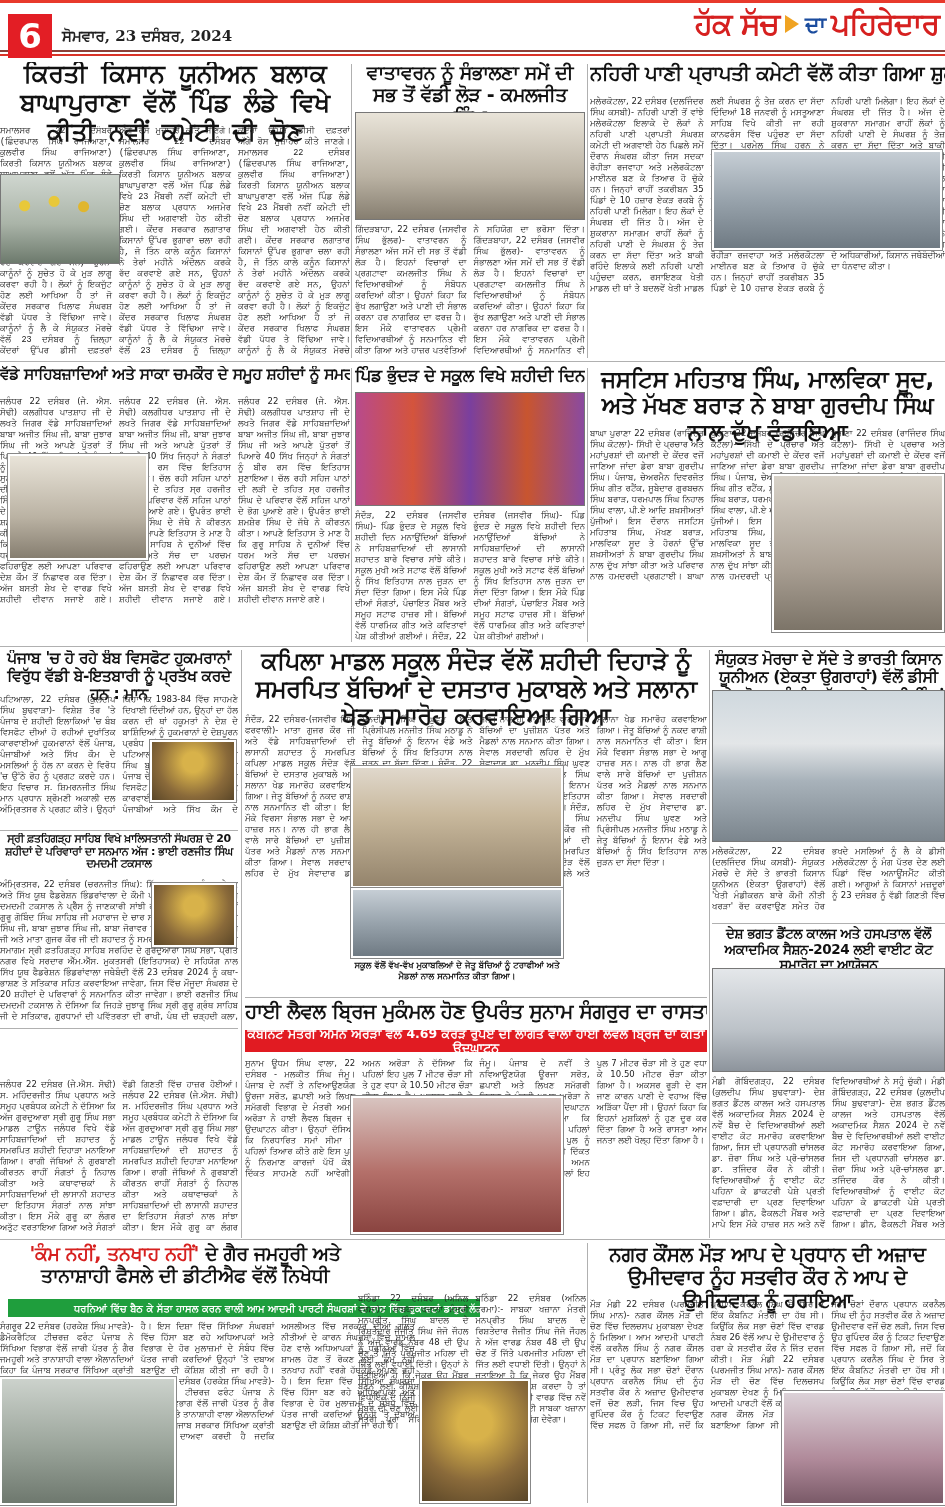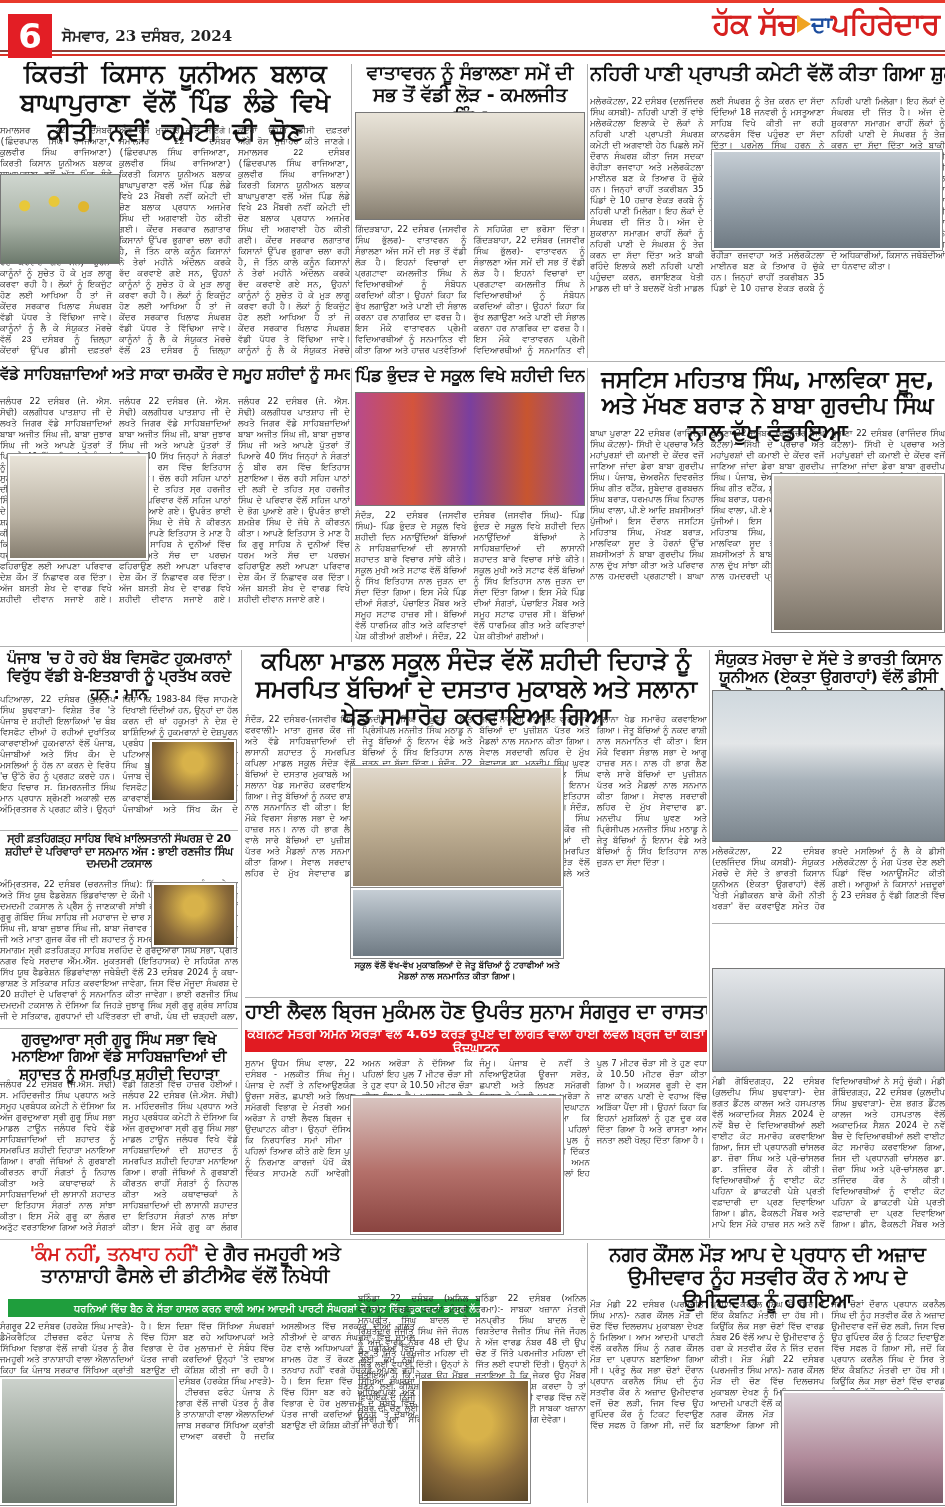--- a/index.html
+++ b/index.html
@@ -4,21 +4,21 @@
 <style>
   html,body{margin:0;padding:0;background:#e8e8e8;}
   #canvas{position:relative;width:945px;height:1507px;background:#ffffff;overflow:hidden;
           font-family:"DejaVu Sans",sans-serif;color:#1a1a1a;}
   
   .topline{position:absolute;left:0;top:0;width:945px;height:3px;background:#e8392b;}
   .pagebox{position:absolute;left:8px;top:14px;width:44px;height:44px;background:#e31e25;
            color:#fff;font-size:34px;font-weight:bold;display:flex;align-items:center;justify-content:center;z-index:5;}
   .date{position:absolute;left:62px;top:27px;font-family:"DejaVu Serif",serif;font-size:15px;font-weight:bold;color:#222;}
   .masthead{position:absolute;right:6px;top:6px;font-size:30px;font-weight:bold;color:#d6201f;
-            display:flex;align-items:center;letter-spacing:-1px;}
+            display:flex;align-items:center;gap:6px;letter-spacing:-1px;}
   .masthead .mid{color:#1b4c9e;font-size:22px;}
   .flag{width:0;height:0;border-left:14px solid #f0a322;border-top:9px solid transparent;
         border-bottom:9px solid transparent;display:inline-block;}
   .hr1{position:absolute;left:0;top:50px;width:945px;height:2px;background:#8a4038;}
   .hr2{position:absolute;left:0;top:54px;width:945px;height:2px;background:#d93327;}
   
   .art{position:absolute;overflow:hidden;}
   .hl{font-weight:bold;color:#111;letter-spacing:-0.4px;line-height:1.15;margin:0;}
   .hl.center{text-align:center;}
   .hl.nowrap{white-space:nowrap;overflow:hidden;}
@@ -122,41 +122,41 @@
 
   <div class="art" style="left:0;top:833px;width:238px;height:194px;">
     <h2 class="hl center" style="font-size:11px;">ਸ੍ਰੀ ਫ਼ਤਹਿਗੜ੍ਹ ਸਾਹਿਬ ਵਿਖੇ ਖ਼ਾਲਿਸਤਾਨੀ ਸੰਘਰਸ਼ ਦੇ 20 ਸ਼ਹੀਦਾਂ ਦੇ ਪਰਿਵਾਰਾਂ ਦਾ ਸਨਮਾਨ ਅੱਜ : ਭਾਈ ਰਣਜੀਤ ਸਿੰਘ ਦਮਦਮੀ ਟਕਸਾਲ</h2>
     <div class="body c1" style="left:0;top:46px;width:238px;height:146px;">ਅੰਮ੍ਰਿਤਸਰ, 22 ਦਸੰਬਰ (ਚਰਨਜੀਤ ਸਿੰਘ): ਸਿੱਖ ਪ੍ਰਚਾਰਕ, ਪੰਥਕ ਲੇਖਕ ਅਤੇ ਸਿੱਖ ਯੂਥ ਫੈਡਰੇਸ਼ਨ ਭਿੰਡਰਾਂਵਾਲਾ ਦੇ ਕੌਮੀ ਪ੍ਰਧਾਨ ਭਾਈ ਰਣਜੀਤ ਸਿੰਘ ਦਮਦਮੀ ਟਕਸਾਲ ਨੇ ਪ੍ਰੈੱਸ ਨੂੰ ਜਾਣਕਾਰੀ ਸਾਂਝੀ ਕਰਦਿਆਂ ਦੱਸਿਆ ਕਿ ਦਸਵੇਂ ਗੁਰੂ ਗੋਬਿੰਦ ਸਿੰਘ ਸਾਹਿਬ ਜੀ ਮਹਾਰਾਜ ਦੇ ਚਾਰ ਸਾਹਿਬਜ਼ਾਦਿਆਂ ਬਾਬਾ ਅਜੀਤ ਸਿੰਘ ਜੀ, ਬਾਬਾ ਜੁਝਾਰ ਸਿੰਘ ਜੀ, ਬਾਬਾ ਜੋਰਾਵਰ ਸਿੰਘ ਜੀ, ਬਾਬਾ ਫ਼ਤਹਿ ਸਿੰਘ ਜੀ ਅਤੇ ਮਾਤਾ ਗੁਜਰ ਕੌਰ ਜੀ ਦੀ ਸ਼ਹਾਦਤ ਨੂੰ ਸਮਰਪਿਤ ਮਹਾਨ ਸਲਾਨਾ ਸ਼ਹੀਦੀ ਸਮਾਗਮ ਸ੍ਰੀ ਫ਼ਤਹਿਗੜ੍ਹ ਸਾਹਿਬ ਸਰਹਿੰਦ ਦੇ ਗੁਰਦੁਆਰਾ ਸਿੰਘ ਸਭਾ, ਪ੍ਰੀਤ ਨਗਰ ਵਿਖੇ ਸਰਦਾਰ ਐੱਮ.ਐੱਸ. ਮੁਕਤਸਰੀ (ਇਤਿਹਾਸਕ) ਦੇ ਸਹਿਯੋਗ ਨਾਲ ਸਿੱਖ ਯੂਥ ਫੈਡਰੇਸ਼ਨ ਭਿੰਡਰਾਂਵਾਲਾ ਜਥੇਬੰਦੀ ਵੱਲੋਂ 23 ਦਸੰਬਰ 2024 ਨੂੰ ਕਥਾ-ਭਾਸ਼ਣ ਤੇ ਸਤਿਕਾਰ ਸਹਿਤ ਕਰਵਾਇਆ ਜਾਵੇਗਾ, ਜਿਸ ਵਿੱਚ ਮੌਜੂਦਾ ਸੰਘਰਸ਼ ਦੇ 20 ਸ਼ਹੀਦਾਂ ਦੇ ਪਰਿਵਾਰਾਂ ਨੂੰ ਸਨਮਾਨਿਤ ਕੀਤਾ ਜਾਵੇਗਾ। ਭਾਈ ਰਣਜੀਤ ਸਿੰਘ ਦਮਦਮੀ ਟਕਸਾਲ ਨੇ ਦੱਸਿਆ ਕਿ ਜਿਹੜੇ ਜੁਝਾਰੂ ਸਿੰਘ ਸ੍ਰੀ ਗੁਰੂ ਗ੍ਰੰਥ ਸਾਹਿਬ ਜੀ ਦੇ ਸਤਿਕਾਰ, ਗੁਰਧਾਮਾਂ ਦੀ ਪਵਿੱਤਰਤਾ ਦੀ ਰਾਖੀ, ਪੰਥ ਦੀ ਚੜ੍ਹਦੀ ਕਲਾ, ਬਾਣੀ-ਬਾਣੇ ਦੀ ਸਲਾਮਤੀ ਅਤੇ ਕੌਮੀ ਘਰ ਖਾਲਿਸਤਾਨ ਦੀ ਅਜ਼ਾਦੀ ਲਈ ਆਪਾ ਵਾਰ ਗਏ ਉਹਨਾਂ ਦੇ ਵਾਰਸਾਂ-ਪਰਿਵਾਰਾਂ ਦੀ ਸਾਰ ਲੈਣੀ ਸਾਡਾ ਕੌਮੀ ਫਰਜ਼ ਹੈ। ਉਹਨਾਂ ਕਿਹਾ ਕਿ ਸ਼ਹੀਦਾਂ ਦੇ ਪਾਏ ਪੂਰਨਿਆਂ ਅਤੇ ਨਿਸ਼ਾਨੇ ਉੱਤੇ ਦ੍ਰਿੜਤਾ ਨਾਲ ਪਹਿਰਾ ਦੇਣਾ ਸ਼ਹੀਦਾਂ ਨੂੰ ਸੱਚੀ ਸ਼ਰਧਾਂਜਲੀ ਹੈ।</div>
     <div class="ph ph-portrait" style="left:152px;top:50px;width:84px;height:64px;border:2px solid #fff;outline:1px solid #888;"></div>
   </div>
 
   <div class="hrule" style="left:0;top:1028px;width:238px;"></div>
 
   <div class="art" style="left:0;top:1031px;width:238px;height:206px;">
-    <h2 class="hl center" style="font-size:15px;">ਗੁਰਦੁਆਰਾ ਸ੍ਰੀ ਗੁਰੂ ਸਿੰਘ ਸਭਾ ਵਿਖੇ ਮਨਾਇਆ ਗਿਆ ਵੱਡੇ ਸਾਹਿਬਜ਼ਾਦਿਆਂ ਦੀ ਸ਼ਹਾਦਤ ਨੂੰ ਸਮਰਪਿਤ ਸ਼ਹੀਦੀ ਦਿਹਾੜਾ</h2>
     <div class="body c2" style="left:0;top:48px;width:238px;height:154px;">ਜਲੰਧਰ 22 ਦਸੰਬਰ (ਜੇ.ਐਸ. ਸੋਢੀ) ਸ. ਮਹਿੰਦਰਜੀਤ ਸਿੰਘ ਪ੍ਰਧਾਨ ਅਤੇ ਸਮੂਹ ਪ੍ਰਬੰਧਕ ਕਮੇਟੀ ਨੇ ਦੱਸਿਆ ਕਿ ਅੱਜ ਗੁਰਦੁਆਰਾ ਸ੍ਰੀ ਗੁਰੂ ਸਿੰਘ ਸਭਾ ਮਾਡਲ ਟਾਊਨ ਜਲੰਧਰ ਵਿਖੇ ਵੱਡੇ ਸਾਹਿਬਜ਼ਾਦਿਆਂ ਦੀ ਸ਼ਹਾਦਤ ਨੂੰ ਸਮਰਪਿਤ ਸ਼ਹੀਦੀ ਦਿਹਾੜਾ ਮਨਾਇਆ ਗਿਆ। ਰਾਗੀ ਜੱਥਿਆਂ ਨੇ ਗੁਰਬਾਣੀ ਕੀਰਤਨ ਰਾਹੀਂ ਸੰਗਤਾਂ ਨੂੰ ਨਿਹਾਲ ਕੀਤਾ ਅਤੇ ਕਥਾਵਾਚਕਾਂ ਨੇ ਸਾਹਿਬਜ਼ਾਦਿਆਂ ਦੀ ਲਾਸਾਨੀ ਸ਼ਹਾਦਤ ਦਾ ਇਤਿਹਾਸ ਸੰਗਤਾਂ ਨਾਲ ਸਾਂਝਾ ਕੀਤਾ। ਇਸ ਮੌਕੇ ਗੁਰੂ ਕਾ ਲੰਗਰ ਅਤੁੱਟ ਵਰਤਾਇਆ ਗਿਆ ਅਤੇ ਸੰਗਤਾਂ ਵੱਡੀ ਗਿਣਤੀ ਵਿੱਚ ਹਾਜ਼ਰ ਹੋਈਆਂ। ਜਲੰਧਰ 22 ਦਸੰਬਰ (ਜੇ.ਐਸ. ਸੋਢੀ) ਸ. ਮਹਿੰਦਰਜੀਤ ਸਿੰਘ ਪ੍ਰਧਾਨ ਅਤੇ ਸਮੂਹ ਪ੍ਰਬੰਧਕ ਕਮੇਟੀ ਨੇ ਦੱਸਿਆ ਕਿ ਅੱਜ ਗੁਰਦੁਆਰਾ ਸ੍ਰੀ ਗੁਰੂ ਸਿੰਘ ਸਭਾ ਮਾਡਲ ਟਾਊਨ ਜਲੰਧਰ ਵਿਖੇ ਵੱਡੇ ਸਾਹਿਬਜ਼ਾਦਿਆਂ ਦੀ ਸ਼ਹਾਦਤ ਨੂੰ ਸਮਰਪਿਤ ਸ਼ਹੀਦੀ ਦਿਹਾੜਾ ਮਨਾਇਆ ਗਿਆ। ਰਾਗੀ ਜੱਥਿਆਂ ਨੇ ਗੁਰਬਾਣੀ ਕੀਰਤਨ ਰਾਹੀਂ ਸੰਗਤਾਂ ਨੂੰ ਨਿਹਾਲ ਕੀਤਾ ਅਤੇ ਕਥਾਵਾਚਕਾਂ ਨੇ ਸਾਹਿਬਜ਼ਾਦਿਆਂ ਦੀ ਲਾਸਾਨੀ ਸ਼ਹਾਦਤ ਦਾ ਇਤਿਹਾਸ ਸੰਗਤਾਂ ਨਾਲ ਸਾਂਝਾ ਕੀਤਾ। ਇਸ ਮੌਕੇ ਗੁਰੂ ਕਾ ਲੰਗਰ ਅਤੁੱਟ ਵਰਤਾਇਆ ਗਿਆ ਅਤੇ ਸੰਗਤਾਂ ਵੱਡੀ ਗਿਣਤੀ ਵਿੱਚ ਹਾਜ਼ਰ ਹੋਈਆਂ।</div>
   </div>
 
   <div class="art" style="left:245px;top:648px;width:462px;height:348px;">
     <h2 class="hl center" style="font-size:24px;">ਕਪਿਲਾ ਮਾਡਲ ਸਕੂਲ ਸੰਦੋੜ ਵੱਲੋਂ ਸ਼ਹੀਦੀ ਦਿਹਾੜੇ ਨੂੰ ਸਮਰਪਿਤ ਬੱਚਿਆਂ ਦੇ ਦਸਤਾਰ ਮੁਕਾਬਲੇ ਅਤੇ ਸਲਾਨਾ ਖੇਡ ਸਮਾਰੋਹ ਕਰਵਾਇਆ ਗਿਆ</h2>
     <div class="body c4" style="left:0;top:66px;width:462px;height:278px;">ਸੰਦੌੜ, 22 ਦਸੰਬਰ-(ਜਸਵੀਰ ਸਿੰਘ ਫਰਵਾਲੀ)- ਮਾਤਾ ਗੁਜਰ ਕੌਰ ਜੀ ਅਤੇ ਵੱਡੇ ਸਾਹਿਬਜ਼ਾਦਿਆਂ ਦੀ ਲਾਸਾਨੀ ਸ਼ਹਾਦਤ ਨੂੰ ਸਮਰਪਿਤ ਕਪਿਲਾ ਮਾਡਲ ਸਕੂਲ ਸੰਦੋੜ ਵੱਲੋਂ ਬੱਚਿਆਂ ਦੇ ਦਸਤਾਰ ਮੁਕਾਬਲੇ ਅਤੇ ਸਲਾਨਾ ਖੇਡ ਸਮਾਰੋਹ ਕਰਵਾਇਆ ਗਿਆ। ਜੇਤੂ ਬੱਚਿਆਂ ਨੂੰ ਨਕਦ ਰਾਸ਼ੀ ਨਾਲ ਸਨਮਾਨਿਤ ਵੀ ਕੀਤਾ। ਇਸ ਮੌਕੇ ਵਿਰਸਾ ਸੰਭਾਲ ਸਭਾ ਦੇ ਆਗੂ ਹਾਜ਼ਰ ਸਨ। ਨਾਲ ਹੀ ਭਾਗ ਲੈਣ ਵਾਲੇ ਸਾਰੇ ਬੱਚਿਆਂ ਦਾ ਪੁਜ਼ੀਸ਼ਨ ਪੱਤਰ ਅਤੇ ਮੈਡਲਾਂ ਨਾਲ ਸਨਮਾਨ ਕੀਤਾ ਗਿਆ। ਸੇਵਾਲ ਸਰਦਾਰੀ ਲਹਿਰ ਦੇ ਮੁੱਖ ਸੇਵਾਦਾਰ ਡਾ. ਮਨਦੀਪ ਸਿੰਘ ਘੁਵਣ ਅਤੇ ਪ੍ਰਿੰਸੀਪਲ ਮਨਜੀਤ ਸਿੰਘ ਮਠਾਡੂ ਨੇ ਜੇਤੂ ਬੱਚਿਆਂ ਨੂੰ ਇਨਾਮ ਵੰਡੇ ਅਤੇ ਬੱਚਿਆਂ ਨੂੰ ਸਿੱਖ ਇਤਿਹਾਸ ਨਾਲ ਜੁੜਨ ਦਾ ਸੱਦਾ ਦਿੱਤਾ। ਸੰਦੌੜ, 22 ਦਸੰਬਰ-(ਜਸਵੀਰ ਸਿੰਘ ਫਰਵਾਲੀ)- ਮਾਤਾ ਗੁਜਰ ਕੌਰ ਜੀ ਅਤੇ ਵੱਡੇ ਸਾਹਿਬਜ਼ਾਦਿਆਂ ਦੀ ਲਾਸਾਨੀ ਸ਼ਹਾਦਤ ਨੂੰ ਸਮਰਪਿਤ ਕਪਿਲਾ ਮਾਡਲ ਸਕੂਲ ਸੰਦੋੜ ਵੱਲੋਂ ਬੱਚਿਆਂ ਦੇ ਦਸਤਾਰ ਮੁਕਾਬਲੇ ਅਤੇ ਸਲਾਨਾ ਖੇਡ ਸਮਾਰੋਹ ਕਰਵਾਇਆ ਗਿਆ। ਜੇਤੂ ਬੱਚਿਆਂ ਨੂੰ ਨਕਦ ਰਾਸ਼ੀ ਨਾਲ ਸਨਮਾਨਿਤ ਵੀ ਕੀਤਾ। ਇਸ ਮੌਕੇ ਵਿਰਸਾ ਸੰਭਾਲ ਸਭਾ ਦੇ ਆਗੂ ਹਾਜ਼ਰ ਸਨ। ਨਾਲ ਹੀ ਭਾਗ ਲੈਣ ਵਾਲੇ ਸਾਰੇ ਬੱਚਿਆਂ ਦਾ ਪੁਜ਼ੀਸ਼ਨ ਪੱਤਰ ਅਤੇ ਮੈਡਲਾਂ ਨਾਲ ਸਨਮਾਨ ਕੀਤਾ ਗਿਆ। ਸੇਵਾਲ ਸਰਦਾਰੀ ਲਹਿਰ ਦੇ ਮੁੱਖ ਸੇਵਾਦਾਰ ਡਾ. ਮਨਦੀਪ ਸਿੰਘ ਘੁਵਣ ਅਤੇ ਪ੍ਰਿੰਸੀਪਲ ਮਨਜੀਤ ਸਿੰਘ ਮਠਾਡੂ ਨੇ ਜੇਤੂ ਬੱਚਿਆਂ ਨੂੰ ਇਨਾਮ ਵੰਡੇ ਅਤੇ ਬੱਚਿਆਂ ਨੂੰ ਸਿੱਖ ਇਤਿਹਾਸ ਨਾਲ ਜੁੜਨ ਦਾ ਸੱਦਾ ਦਿੱਤਾ। ਸੰਦੌੜ, 22 ਦਸੰਬਰ-(ਜਸਵੀਰ ਸਿੰਘ ਫਰਵਾਲੀ)- ਮਾਤਾ ਗੁਜਰ ਕੌਰ ਜੀ ਅਤੇ ਵੱਡੇ ਸਾਹਿਬਜ਼ਾਦਿਆਂ ਦੀ ਲਾਸਾਨੀ ਸ਼ਹਾਦਤ ਨੂੰ ਸਮਰਪਿਤ ਕਪਿਲਾ ਮਾਡਲ ਸਕੂਲ ਸੰਦੋੜ ਵੱਲੋਂ ਬੱਚਿਆਂ ਦੇ ਦਸਤਾਰ ਮੁਕਾਬਲੇ ਅਤੇ ਸਲਾਨਾ ਖੇਡ ਸਮਾਰੋਹ ਕਰਵਾਇਆ ਗਿਆ। ਜੇਤੂ ਬੱਚਿਆਂ ਨੂੰ ਨਕਦ ਰਾਸ਼ੀ ਨਾਲ ਸਨਮਾਨਿਤ ਵੀ ਕੀਤਾ। ਇਸ ਮੌਕੇ ਵਿਰਸਾ ਸੰਭਾਲ ਸਭਾ ਦੇ ਆਗੂ ਹਾਜ਼ਰ ਸਨ। ਨਾਲ ਹੀ ਭਾਗ ਲੈਣ ਵਾਲੇ ਸਾਰੇ ਬੱਚਿਆਂ ਦਾ ਪੁਜ਼ੀਸ਼ਨ ਪੱਤਰ ਅਤੇ ਮੈਡਲਾਂ ਨਾਲ ਸਨਮਾਨ ਕੀਤਾ ਗਿਆ। ਸੇਵਾਲ ਸਰਦਾਰੀ ਲਹਿਰ ਦੇ ਮੁੱਖ ਸੇਵਾਦਾਰ ਡਾ. ਮਨਦੀਪ ਸਿੰਘ ਘੁਵਣ ਅਤੇ ਪ੍ਰਿੰਸੀਪਲ ਮਨਜੀਤ ਸਿੰਘ ਮਠਾਡੂ ਨੇ ਜੇਤੂ ਬੱਚਿਆਂ ਨੂੰ ਇਨਾਮ ਵੰਡੇ ਅਤੇ ਬੱਚਿਆਂ ਨੂੰ ਸਿੱਖ ਇਤਿਹਾਸ ਨਾਲ ਜੁੜਨ ਦਾ ਸੱਦਾ ਦਿੱਤਾ।</div>
     <div class="ph ph-podium" style="left:106px;top:118px;width:212px;height:122px;border:2px solid #fff;outline:1px solid #888;"></div>
     <div class="ph ph-crowd" style="left:106px;top:240px;width:212px;height:70px;border:2px solid #fff;outline:1px solid #888;"></div>
     <div class="caption" style="left:106px;top:312px;width:212px;background:#fff;">ਸਕੂਲ ਵੱਲੋਂ ਵੱਖ-ਵੱਖ ਮੁਕਾਬਲਿਆਂ ਦੇ ਜੇਤੂ ਬੱਚਿਆਂ ਨੂੰ ਟਰਾਫੀਆਂ ਅਤੇ ਮੈਡਲਾਂ ਨਾਲ ਸਨਮਾਨਿਤ ਕੀਤਾ ਗਿਆ।</div>
   </div>
 
   <div class="art" style="left:712px;top:650px;width:233px;height:272px;">
     <h2 class="hl center" style="font-size:16px;">ਸੰਯੁਕਤ ਮੋਰਚਾ ਦੇ ਸੱਦੇ ਤੇ ਭਾਰਤੀ ਕਿਸਾਨ ਯੂਨੀਅਨ (ਏਕਤਾ ਉਗਰਾਹਾਂ) ਵੱਲੋਂ ਡੀਸੀ ਮਲੇਰਕੋਟਲਾ ਨੂੰ ਮੰਗ ਪੱਤਰ ਦੇਣ ਲਈ ਪਿੰਡਾਂ 'ਚ ਕੀਤੀ ਗਈ ਅਨਾਊਂਸਮੈਂਟ</h2>
     <div class="ph ph-car" style="left:0;top:40px;width:233px;height:152px;"></div>
     <div class="body c2" style="left:0;top:196px;width:233px;height:74px;">ਮਲੇਰਕੋਟਲਾ, 22 ਦਸੰਬਰ (ਦਲਜਿੰਦਰ ਸਿੰਘ ਕਸਬੀ)- ਸੰਯੁਕਤ ਮੋਰਚੇ ਦੇ ਸੱਦੇ ਤੇ ਭਾਰਤੀ ਕਿਸਾਨ ਯੂਨੀਅਨ (ਏਕਤਾ ਉਗਰਾਹਾਂ) ਵੱਲੋਂ 'ਖੇਤੀ ਮੰਡੀਕਰਨ ਬਾਰੇ ਕੌਮੀ ਨੀਤੀ ਖਰੜਾ' ਰੱਦ ਕਰਵਾਉਣ ਸਮੇਤ ਹੋਰ ਭਖਦੇ ਮਸਲਿਆਂ ਨੂੰ ਲੈ ਕੇ ਡੀਸੀ ਮਲੇਰਕੋਟਲਾ ਨੂੰ ਮੰਗ ਪੱਤਰ ਦੇਣ ਲਈ ਪਿੰਡਾਂ ਵਿੱਚ ਅਨਾਊਂਸਮੈਂਟ ਕੀਤੀ ਗਈ। ਆਗੂਆਂ ਨੇ ਕਿਸਾਨਾਂ ਮਜ਼ਦੂਰਾਂ ਨੂੰ 23 ਦਸੰਬਰ ਨੂੰ ਵੱਡੀ ਗਿਣਤੀ ਵਿੱਚ ਜ਼ਿਲ੍ਹਾ ਹੈੱਡਕੁਆਰਟਰ ਤੇ ਪਹੁੰਚਣ ਦਾ ਸੱਦਾ ਦਿੱਤਾ।</div>
   </div>
 
   <div class="hrule" style="left:712px;top:923px;width:233px;"></div>
 
   <div class="art" style="left:712px;top:926px;width:233px;height:308px;">
+    <h2 class="hl center" style="font-size:13.5px;">ਦੇਸ਼ ਭਗਤ ਡੈਂਟਲ ਕਾਲਜ ਅਤੇ ਹਸਪਤਾਲ ਵੱਲੋਂ ਅਕਾਦਮਿਕ ਸੈਸ਼ਨ-2024 ਲਈ ਵਾਈਟ ਕੋਟ ਸਮਾਰੋਹ ਦਾ ਆਯੋਜਨ</h2>
     <div class="ph ph-coat" style="left:0;top:42px;width:233px;height:104px;"></div>
     <div class="body c2" style="left:0;top:150px;width:233px;height:154px;">ਮੰਡੀ ਗੋਬਿੰਦਗੜ੍ਹ, 22 ਦਸੰਬਰ (ਕੁਲਦੀਪ ਸਿੰਘ ਬੁਢਵਾੜਾ)- ਦੇਸ਼ ਭਗਤ ਡੈਂਟਲ ਕਾਲਜ ਅਤੇ ਹਸਪਤਾਲ ਵੱਲੋਂ ਅਕਾਦਮਿਕ ਸੈਸ਼ਨ 2024 ਦੇ ਨਵੇਂ ਬੈਚ ਦੇ ਵਿਦਿਆਰਥੀਆਂ ਲਈ ਵਾਈਟ ਕੋਟ ਸਮਾਰੋਹ ਕਰਵਾਇਆ ਗਿਆ, ਜਿਸ ਦੀ ਪ੍ਰਧਾਨਗੀ ਚਾਂਸਲਰ ਡਾ. ਜ਼ੋਰਾ ਸਿੰਘ ਅਤੇ ਪ੍ਰੋ-ਚਾਂਸਲਰ ਡਾ. ਤਜਿੰਦਰ ਕੌਰ ਨੇ ਕੀਤੀ। ਵਿਦਿਆਰਥੀਆਂ ਨੂੰ ਵਾਈਟ ਕੋਟ ਪਹਿਨਾ ਕੇ ਡਾਕਟਰੀ ਪੇਸ਼ੇ ਪ੍ਰਤੀ ਵਫ਼ਾਦਾਰੀ ਦਾ ਪ੍ਰਣ ਦਿਵਾਇਆ ਗਿਆ। ਡੀਨ, ਫੈਕਲਟੀ ਮੈਂਬਰ ਅਤੇ ਮਾਪੇ ਇਸ ਮੌਕੇ ਹਾਜ਼ਰ ਸਨ ਅਤੇ ਨਵੇਂ ਵਿਦਿਆਰਥੀਆਂ ਨੇ ਸਹੁੰ ਚੁੱਕੀ। ਮੰਡੀ ਗੋਬਿੰਦਗੜ੍ਹ, 22 ਦਸੰਬਰ (ਕੁਲਦੀਪ ਸਿੰਘ ਬੁਢਵਾੜਾ)- ਦੇਸ਼ ਭਗਤ ਡੈਂਟਲ ਕਾਲਜ ਅਤੇ ਹਸਪਤਾਲ ਵੱਲੋਂ ਅਕਾਦਮਿਕ ਸੈਸ਼ਨ 2024 ਦੇ ਨਵੇਂ ਬੈਚ ਦੇ ਵਿਦਿਆਰਥੀਆਂ ਲਈ ਵਾਈਟ ਕੋਟ ਸਮਾਰੋਹ ਕਰਵਾਇਆ ਗਿਆ, ਜਿਸ ਦੀ ਪ੍ਰਧਾਨਗੀ ਚਾਂਸਲਰ ਡਾ. ਜ਼ੋਰਾ ਸਿੰਘ ਅਤੇ ਪ੍ਰੋ-ਚਾਂਸਲਰ ਡਾ. ਤਜਿੰਦਰ ਕੌਰ ਨੇ ਕੀਤੀ। ਵਿਦਿਆਰਥੀਆਂ ਨੂੰ ਵਾਈਟ ਕੋਟ ਪਹਿਨਾ ਕੇ ਡਾਕਟਰੀ ਪੇਸ਼ੇ ਪ੍ਰਤੀ ਵਫ਼ਾਦਾਰੀ ਦਾ ਪ੍ਰਣ ਦਿਵਾਇਆ ਗਿਆ। ਡੀਨ, ਫੈਕਲਟੀ ਮੈਂਬਰ ਅਤੇ ਮਾਪੇ ਇਸ ਮੌਕੇ ਹਾਜ਼ਰ ਸਨ ਅਤੇ ਨਵੇਂ ਵਿਦਿਆਰਥੀਆਂ ਨੇ ਸਹੁੰ ਚੁੱਕੀ।</div>
   </div>
 
   <div class="hrule" style="left:245px;top:997px;width:462px;"></div>
 
   <div class="art" style="left:245px;top:1000px;width:462px;height:236px;">
     <h2 class="hl nowrap center" style="font-size:20px;">ਹਾਈ ਲੈਵਲ ਬ੍ਰਿਜ ਮੁਕੰਮਲ ਹੋਣ ਉਪਰੰਤ ਸੁਨਾਮ ਸੰਗਰੂਰ ਦਾ ਰਾਸਤਾ ਆਮ ਜਨਤਾ ਲਈ ਸ਼ੁਰੂ</h2>
     <div class="banner-red" style="left:0;top:30px;width:462px;height:22px;">ਕੈਬਨਿਟ ਮੰਤਰੀ ਅਮਨ ਅਰੋੜਾ ਵੱਲੋਂ 4.69 ਕਰੋੜ ਰੁਪਏ ਦੀ ਲਾਗਤ ਵਾਲਾ ਹਾਈ ਲੈਵਲ ਬ੍ਰਿਜ ਦਾ ਕੀਤਾ ਉਦਘਾਟਨ</div>
     <div class="body c4" style="left:0;top:58px;width:462px;height:176px;">ਸੁਨਾਮ ਊਧਮ ਸਿੰਘ ਵਾਲਾ, 22 ਦਸੰਬਰ - ਮਲਕੀਤ ਸਿੰਘ ਜੰਮੂ। ਪੰਜਾਬ ਦੇ ਨਵੀਂ ਤੇ ਨਵਿਆਉਣਯੋਗ ਊਰਜਾ ਸਰੋਤ, ਛਪਾਈ ਅਤੇ ਲਿਖਣ ਸਮੱਗਰੀ ਵਿਭਾਗ ਦੇ ਮੰਤਰੀ ਅਮਨ ਅਰੋੜਾ ਨੇ ਹਾਈ ਲੈਵਲ ਬ੍ਰਿਜ ਦਾ ਉਦਘਾਟਨ ਕੀਤਾ। ਉਨ੍ਹਾਂ ਦੱਸਿਆ ਕਿ ਨਿਰਧਾਰਿਤ ਸਮਾਂ ਸੀਮਾ ਤੋਂ ਪਹਿਲਾਂ ਤਿਆਰ ਕੀਤੇ ਗਏ ਇਸ ਪੁਲ ਨੂੰ ਨਿਰਮਾਣ ਕਾਰਜਾਂ ਪੱਖੋਂ ਕੋਈ ਦਿੱਕਤ ਸਾਹਮਣੇ ਨਹੀਂ ਆਵੇਗੀ। ਅਮਨ ਅਰੋੜਾ ਨੇ ਦੱਸਿਆ ਕਿ ਪਹਿਲਾਂ ਇਹ ਪੁਲ 7 ਮੀਟਰ ਚੌੜਾ ਸੀ ਤੇ ਹੁਣ ਵਧਾ ਕੇ 10.50 ਮੀਟਰ ਚੌੜਾ ਕੀਤਾ ਗਿਆ ਹੈ। ਅਕਸਰ ਰੂੜੀ ਦੇ ਵਸ ਜਾਣ ਕਾਰਨ ਪਾਣੀ ਦੇ ਵਹਾਅ ਵਿੱਚ ਅੜਿੱਕਾ ਪੈਂਦਾ ਸੀ। ਉਹਨਾਂ ਕਿਹਾ ਕਿ ਇਹਨਾਂ ਮੁਸ਼ਕਿਲਾਂ ਨੂੰ ਹੁਣ ਦੂਰ ਕਰ ਦਿੱਤਾ ਗਿਆ ਹੈ ਅਤੇ ਰਾਸਤਾ ਆਮ ਜਨਤਾ ਲਈ ਖੋਲ੍ਹ ਦਿੱਤਾ ਗਿਆ ਹੈ। ਸੁਨਾਮ ਊਧਮ ਸਿੰਘ ਵਾਲਾ, 22 ਦਸੰਬਰ - ਮਲਕੀਤ ਸਿੰਘ ਜੰਮੂ। ਪੰਜਾਬ ਦੇ ਨਵੀਂ ਤੇ ਨਵਿਆਉਣਯੋਗ ਊਰਜਾ ਸਰੋਤ, ਛਪਾਈ ਅਤੇ ਲਿਖਣ ਸਮੱਗਰੀ ਵਿਭਾਗ ਦੇ ਮੰਤਰੀ ਅਮਨ ਅਰੋੜਾ ਨੇ ਹਾਈ ਲੈਵਲ ਬ੍ਰਿਜ ਦਾ ਉਦਘਾਟਨ ਕੀਤਾ। ਉਨ੍ਹਾਂ ਦੱਸਿਆ ਕਿ ਨਿਰਧਾਰਿਤ ਸਮਾਂ ਸੀਮਾ ਤੋਂ ਪਹਿਲਾਂ ਤਿਆਰ ਕੀਤੇ ਗਏ ਇਸ ਪੁਲ ਨੂੰ ਨਿਰਮਾਣ ਕਾਰਜਾਂ ਪੱਖੋਂ ਕੋਈ ਦਿੱਕਤ ਸਾਹਮਣੇ ਨਹੀਂ ਆਵੇਗੀ। ਅਮਨ ਅਰੋੜਾ ਨੇ ਦੱਸਿਆ ਕਿ ਪਹਿਲਾਂ ਇਹ ਪੁਲ 7 ਮੀਟਰ ਚੌੜਾ ਸੀ ਤੇ ਹੁਣ ਵਧਾ ਕੇ 10.50 ਮੀਟਰ ਚੌੜਾ ਕੀਤਾ ਗਿਆ ਹੈ। ਅਕਸਰ ਰੂੜੀ ਦੇ ਵਸ ਜਾਣ ਕਾਰਨ ਪਾਣੀ ਦੇ ਵਹਾਅ ਵਿੱਚ ਅੜਿੱਕਾ ਪੈਂਦਾ ਸੀ। ਉਹਨਾਂ ਕਿਹਾ ਕਿ ਇਹਨਾਂ ਮੁਸ਼ਕਿਲਾਂ ਨੂੰ ਹੁਣ ਦੂਰ ਕਰ ਦਿੱਤਾ ਗਿਆ ਹੈ ਅਤੇ ਰਾਸਤਾ ਆਮ ਜਨਤਾ ਲਈ ਖੋਲ੍ਹ ਦਿੱਤਾ ਗਿਆ ਹੈ।</div>

